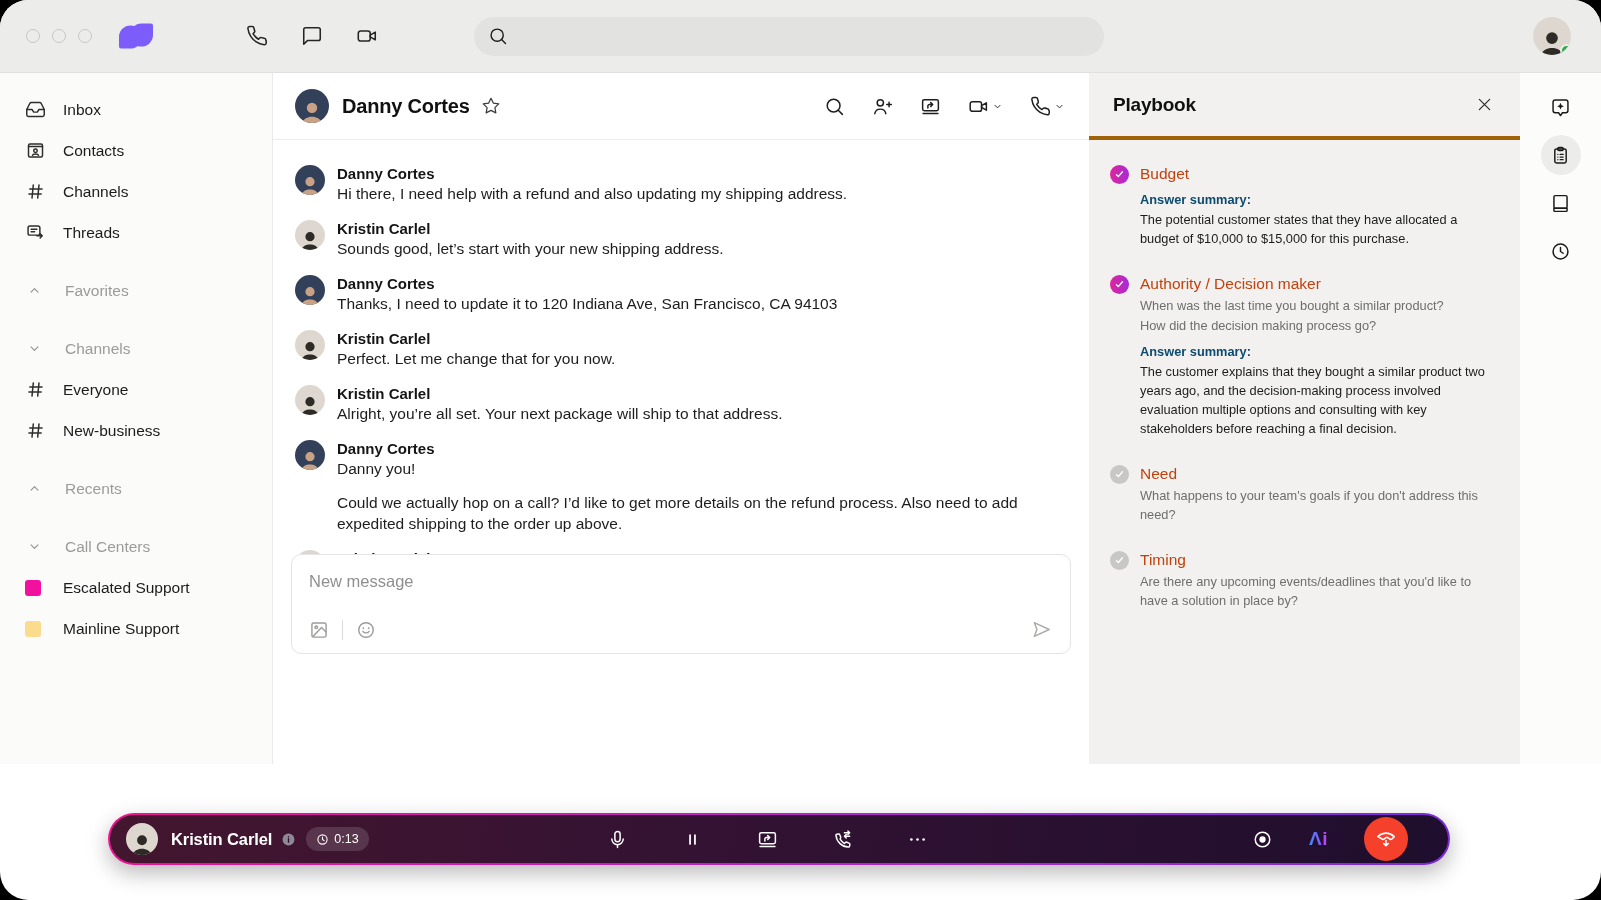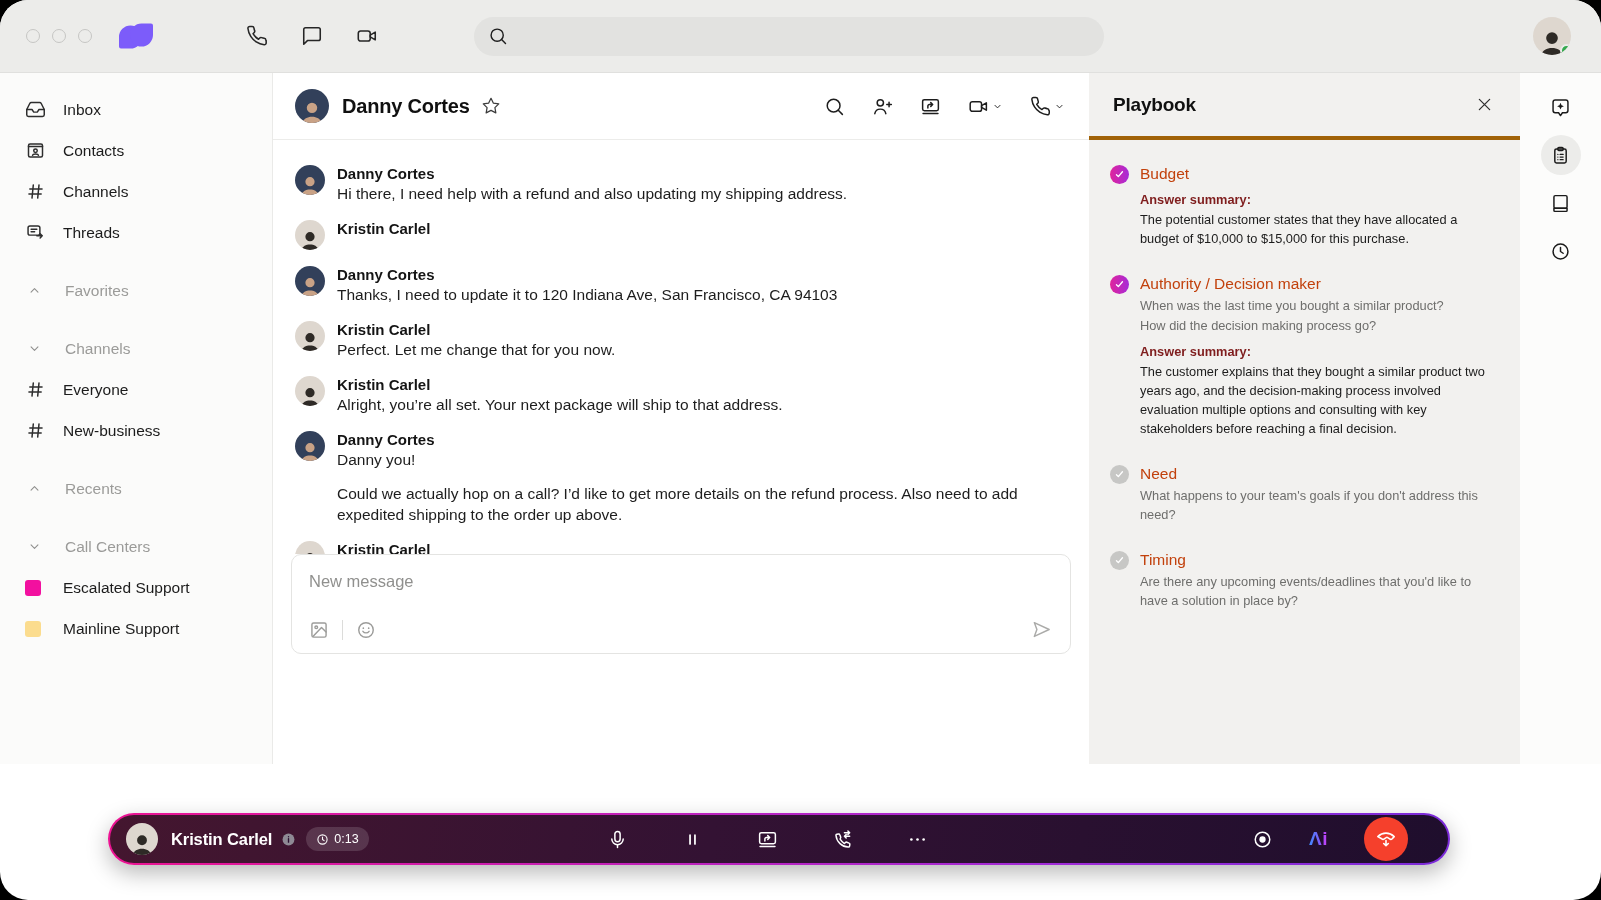--- a/index.html
+++ b/index.html
@@ -68,21 +68,21 @@
   .pb-body{padding:24px 24px 0 21px;overflow:hidden;}
   .pb-item{display:flex;gap:11px;margin-bottom:26px;}
   .pb-check{width:19px;height:19px;border-radius:50%;flex:none;margin-top:1px;display:flex;align-items:center;justify-content:center;color:#fff;}
   .pb-check svg{width:11px;height:11px;stroke:#fff;fill:none;stroke-width:2;stroke-linecap:round;stroke-linejoin:round;}
   .pb-check.done{background:linear-gradient(90deg,#E0249C,#A62BD8);}
   .pb-check.pending{background:#C7C7C5;}
   .pb-content{flex:1;min-width:0;}
   .pb-item-title{font-size:15.5px;font-weight:500;color:#c2410c;line-height:19px;}
   .pb-q{font-size:12.8px;color:#6E6E6C;line-height:18.5px;margin-top:4px;max-width:360px;}
   .pb-q + .pb-q{margin-top:1px;}
-  .pb-alabel{font-size:12.8px;font-weight:700;color:#7f1d1d;margin-top:9px;}
+  .pb-alabel{font-size:12.8px;font-weight:700;color:#0c4a6e;margin-top:9px;}
   .pb-answer{font-size:12.8px;color:#1c1c1c;line-height:19px;margin-top:3px;max-width:358px;}
   
   .rail{width:81px;flex:none;background:#FCFCFB;display:flex;flex-direction:column;align-items:center;padding-top:14px;gap:8px;}
   .rail-btn{width:40px;height:40px;border-radius:50%;display:flex;align-items:center;justify-content:center;color:#1b1b1b;cursor:pointer;}
   .rail-btn .ic{width:21px;height:21px;}
   .rail-btn.active{background:#ECECEA;}
   
   .callbar{position:absolute;left:108px;top:813px;width:1342px;height:52px;border-radius:26px;padding:2px;
     background:linear-gradient(90deg,#EC1392,#A12BD8 70%,#7B2BD8);box-shadow:0 8px 22px rgba(0,0,0,.28);}
   .callbar-inner{height:48px;border-radius:24px;display:flex;align-items:center;padding:0 40px 0 16px;color:#fff;
@@ -401,20 +401,21 @@
             </div>
         </div>
         <div class="msg">
           <div class="avatar m-avatar av-kristin">
               <svg class="person" viewBox="0 0 24 24">
                 <use href="#i-person"></use>
               </svg>
             </div>
           <div>
               <div class="m-author">Kristin Carlel</div>
+          <div class="m-text">Sounds good, let’s start with your new shipping address.</div>
             </div>
         </div>
         <div class="msg">
           <div class="avatar m-avatar av-danny">
               <svg class="person" viewBox="0 0 24 24">
                 <use href="#i-person"></use>
               </svg>
             </div>
           <div>
               <div class="m-author">Danny Cortes</div>

